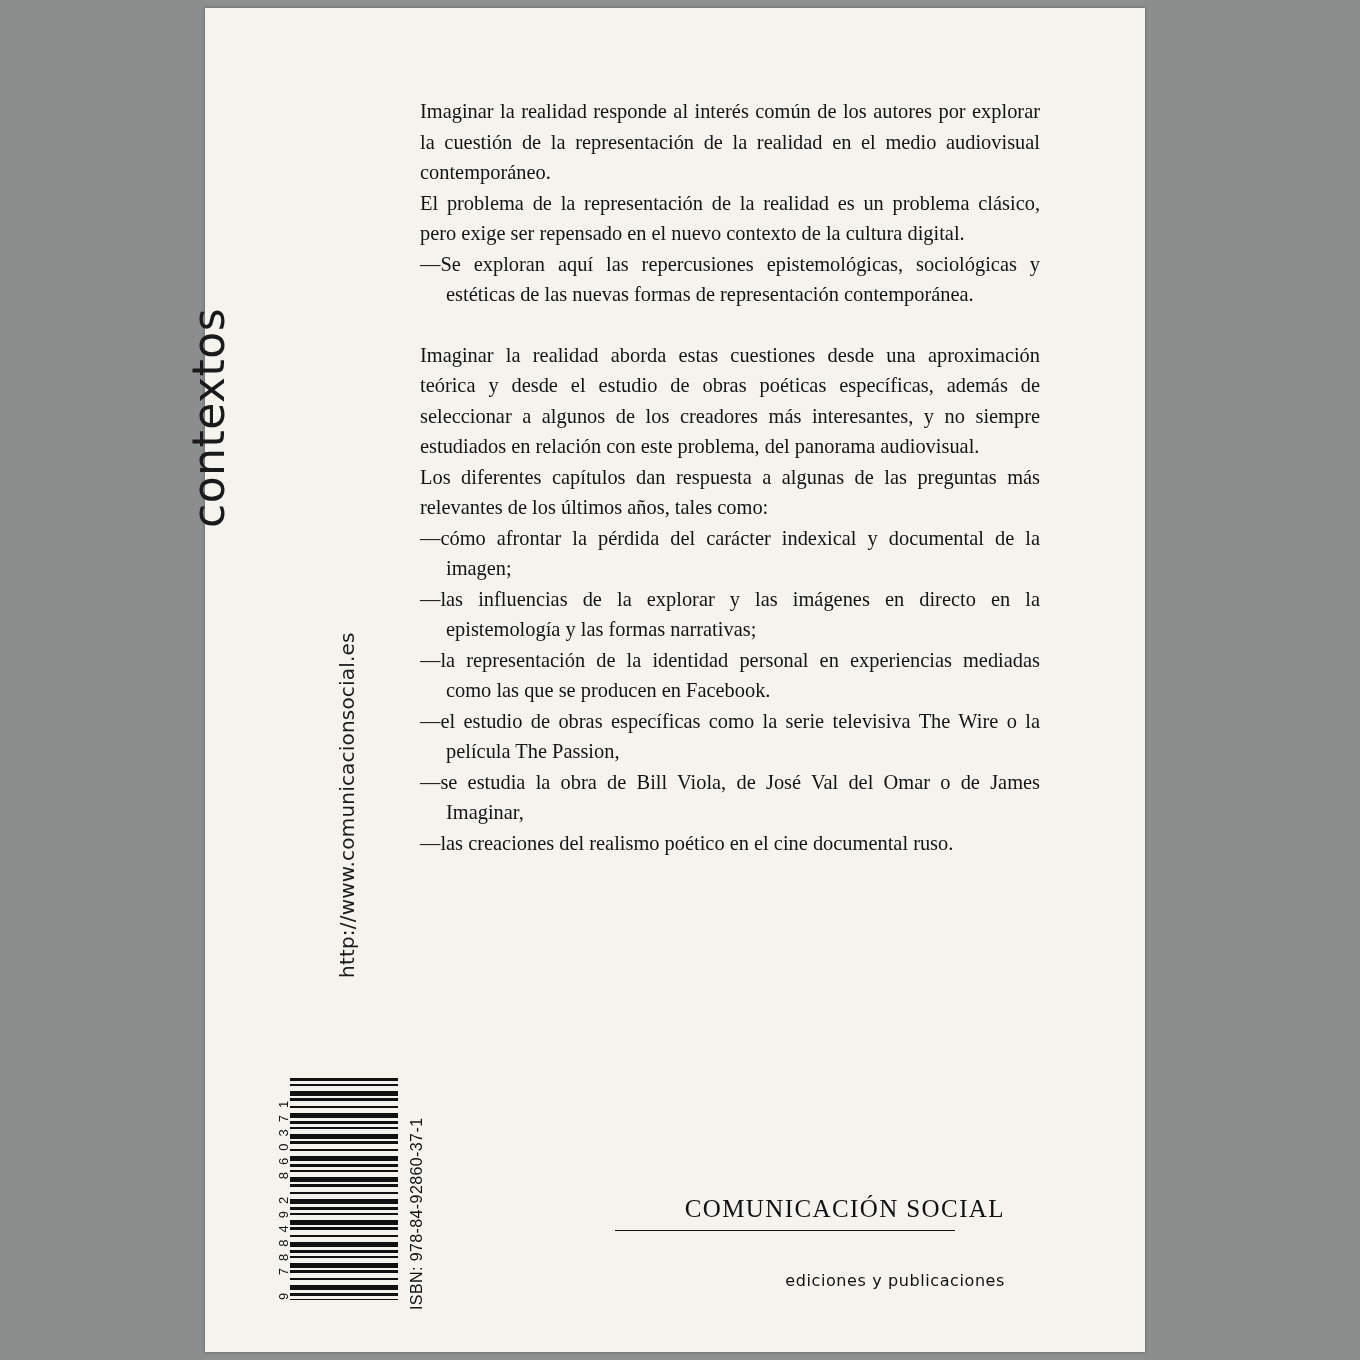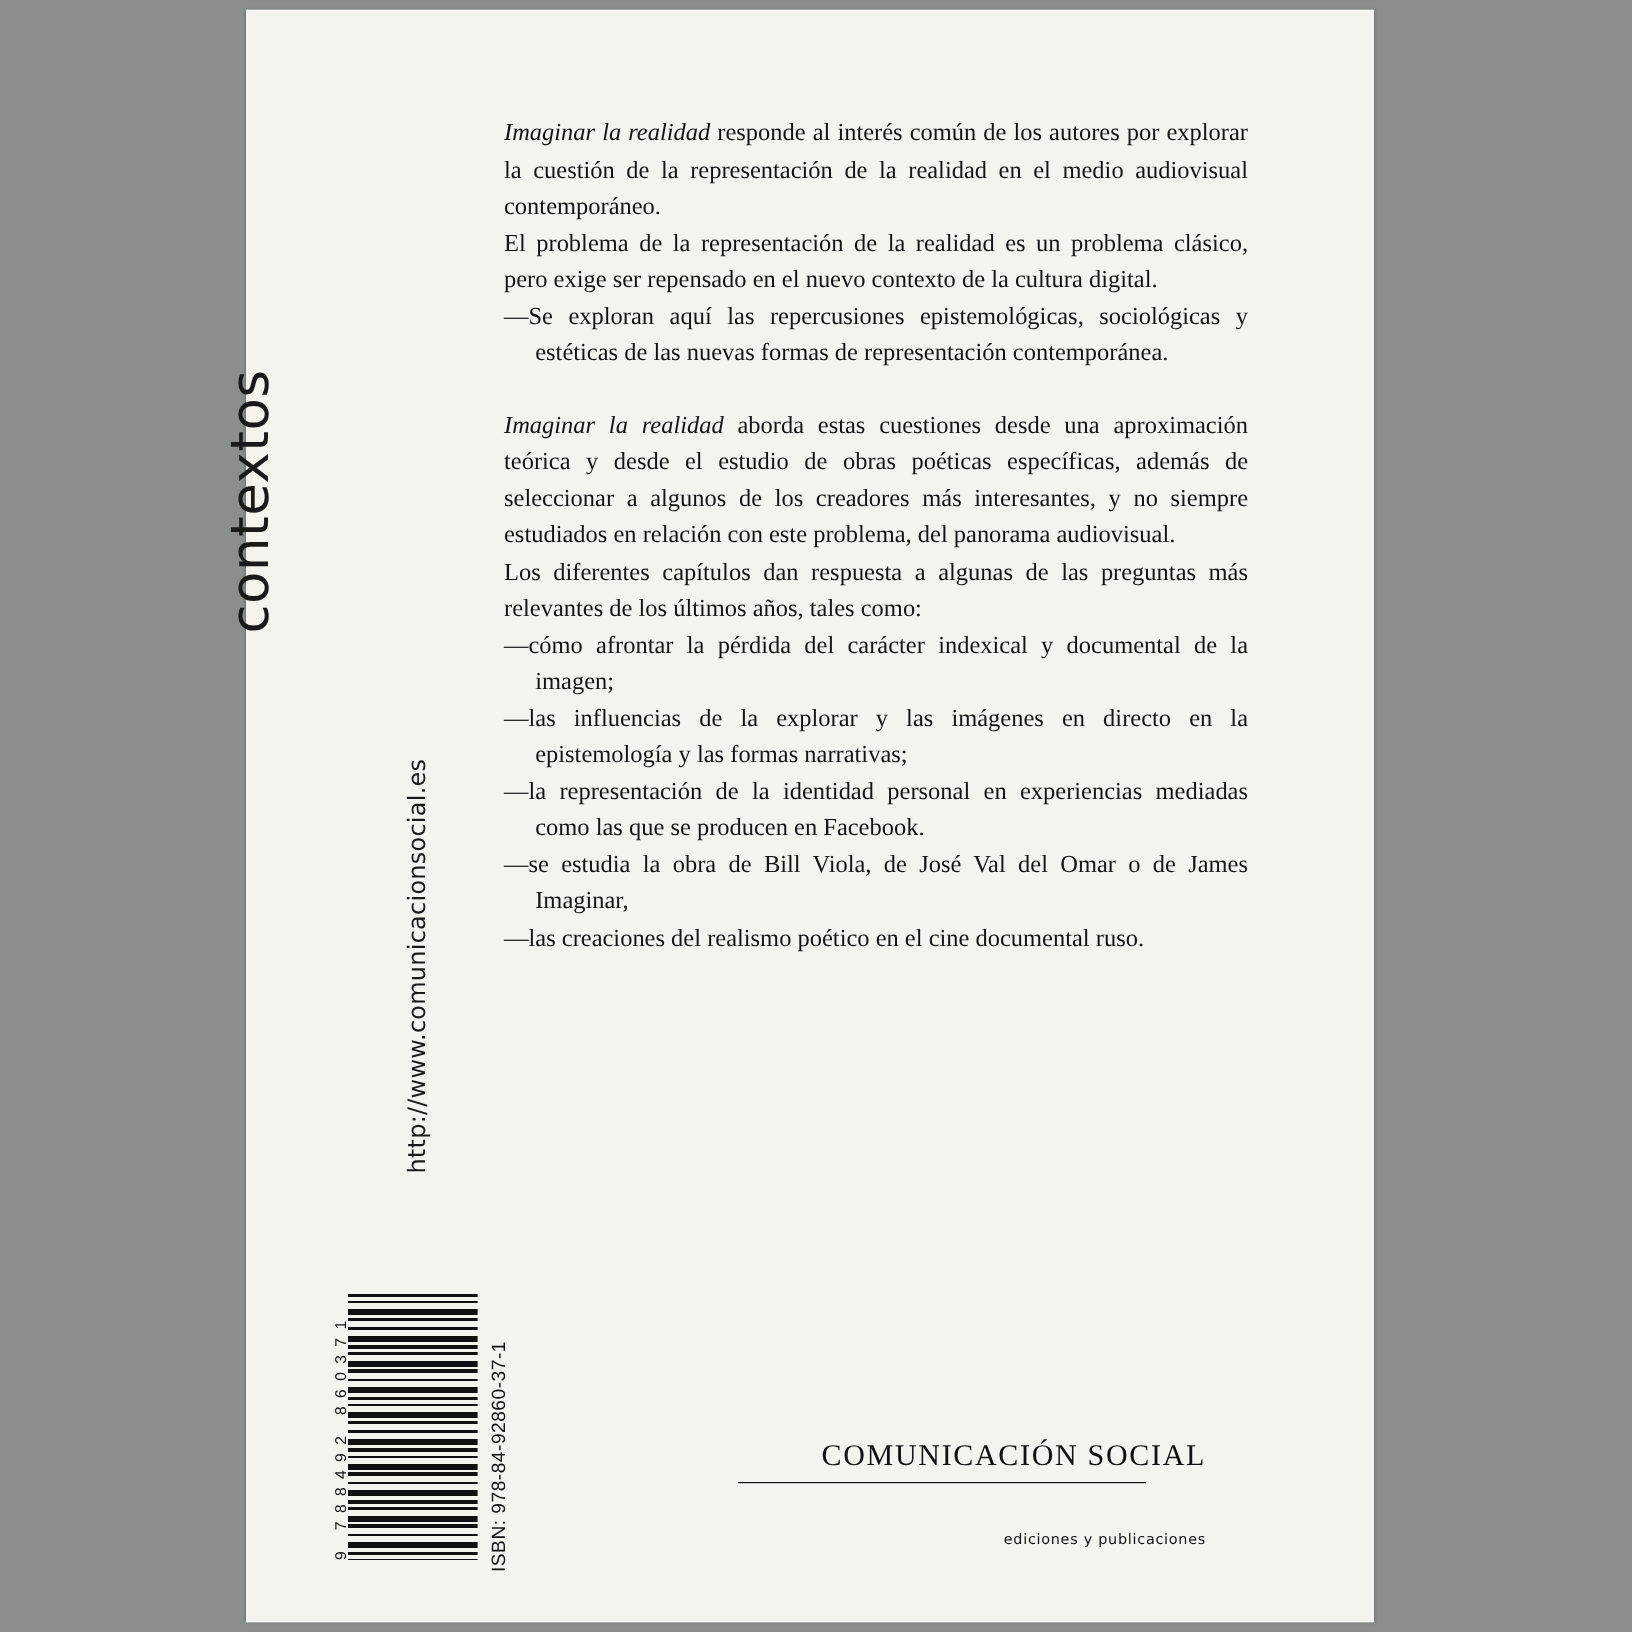--- a/index.html
+++ b/index.html
@@ -88,21 +88,21 @@
 
   .blurb p.hang {
     padding-left: 26px;
     text-indent: -26px;
   }
 
   .blurb .gap {
     height: 30px;
   }
 
-  .it { font-style: italic; }
+  .it { }
 
   
   .barcode-area {
     position: absolute;
     left: 85px;
     bottom: 44px;
     width: 230px;
     height: 230px;
   }
 
@@ -167,21 +167,21 @@
 
   .publisher .rule {
     width: 340px;
     height: 1.4px;
     background: #111;
     margin: 7px auto 9px auto;
   }
 
   .publisher .sub {
     font-family: "DejaVu Sans", sans-serif;
-    font-size: 12px;
+    font-size: 16px;
     letter-spacing: 0.6px;
     margin-top: 40px;
   }
 </style>
 </head>
 <body>
 
 <div id="page">
   <div class="grey-band"></div>
 
@@ -200,20 +200,23 @@
 
       <div class="gap"></div>
 
       <p>
         <span class="it">Imaginar la realidad</span><span> aborda estas cuestiones desde una aproximación teórica y desde el estudio de obras poéticas específicas, además de seleccionar a algunos de los creadores más interesantes, y no siempre estudiados en relación con este problema, del panorama audiovisual.</span>
       </p>
       <p>Los diferentes capítulos dan respuesta a algunas de las preguntas más relevantes de los últimos años, tales como:</p>
       <p class="hang">—cómo afrontar la pérdida del carácter indexical y documental de la imagen;</p>
       <p class="hang">—las influencias de la explorar y las imágenes en directo en la epistemología y las formas narrativas;</p>
       <p class="hang">—la representación de la identidad personal en experiencias mediadas como las que se producen en Facebook.</p>
+      <p class="hang">
+        <span>—el estudio de obras específicas como la serie televisiva </span><span class="it">The Wire</span><span> o la película </span><span class="it">The Passion</span><span>,</span>
+      </p>
       <p class="hang">—se estudia la obra de Bill Viola, de José Val del Omar o de James Imaginar,</p>
       <p class="hang">—las creaciones del realismo poético en el cine documental ruso.</p>
     </div>
 
     <div class="barcode-area">
       <div class="barcode-digits">9 788492 860371</div>
       <div class="barcode"></div>
       <div class="isbn-vert">ISBN: 978-84-92860-37-1</div>
     </div>
 

